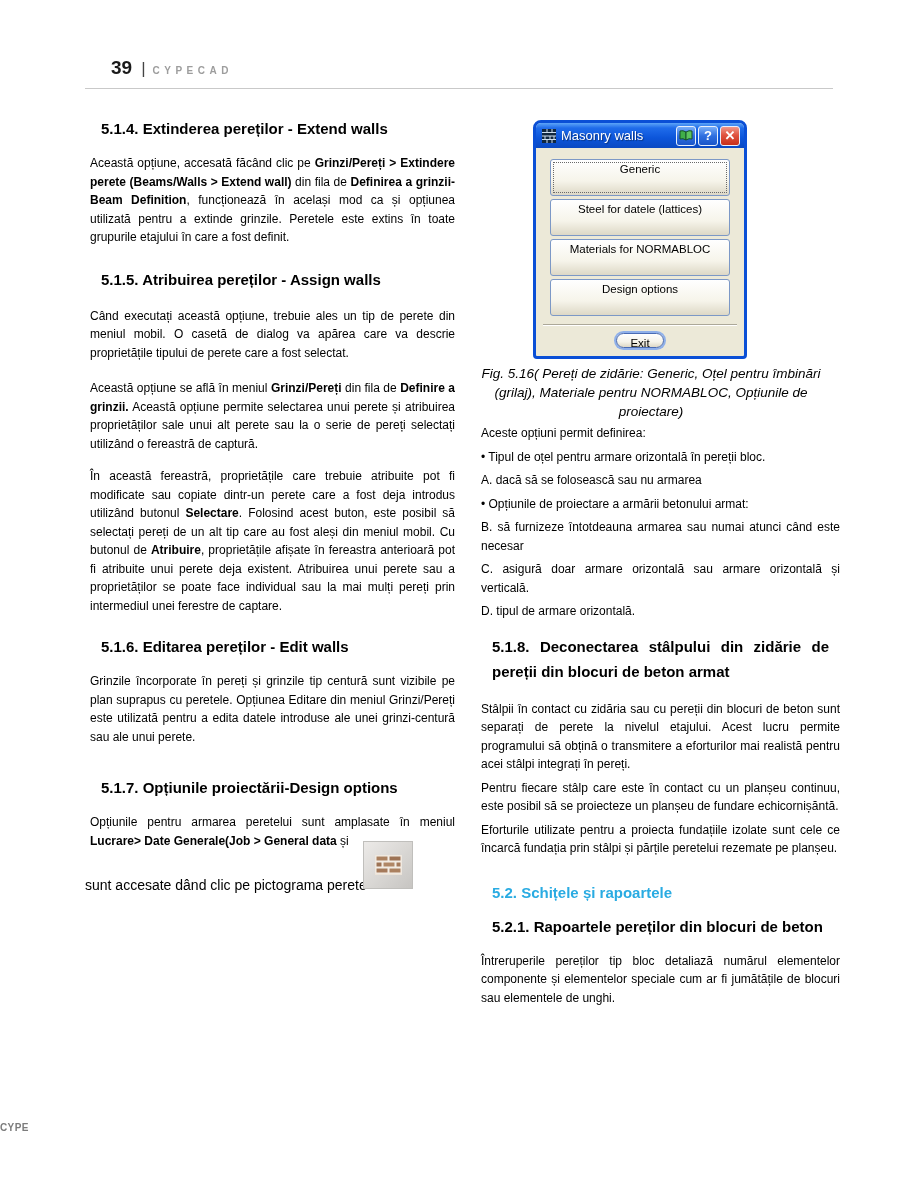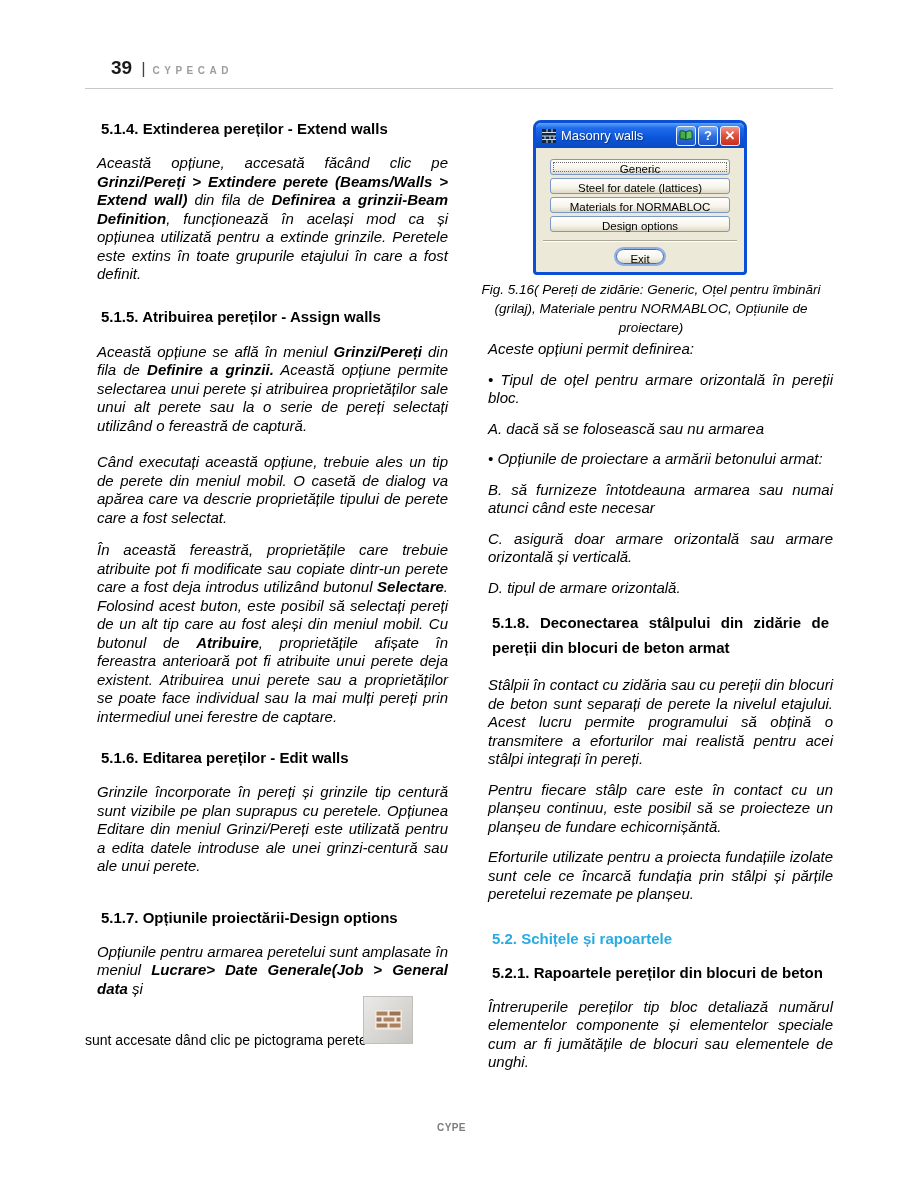--- a/index.html
+++ b/index.html
@@ -15,21 +15,21 @@
   .page-sep { font-size:17px; color:#444; margin:0 7px 0 9px; font-weight:400; }
   .page-brand { font-size:10px; letter-spacing:4.5px; color:#9d9d9d; font-weight:bold; }
   .header-rule { position:absolute; left:85px; top:88px; width:748px; height:1px; background:#c9c9c9; }
 
   
   .col-left  { position:absolute; left:85px;  top:118px; width:375px; }
   .col-right { position:absolute; left:476px; top:120px; width:369px; }
 
   .h { font-size:15px; font-weight:bold; line-height:18px; margin:16px; }
   .h-just { text-align:justify; line-height:25px; }
-  p.body { font-size:15px; line-height:18.5px; text-align:justify; margin:12px;font-style:italic; }
+  p.body { font-size:12px; line-height:18.5px; text-align:justify; margin:5px; }
   p.body b { font-weight:bold; }
   .accent { color:#29abe2; }
 
   
   .picto-row { position:relative; height:40px; margin-top:4px; }
   .picto-row .sentence { position:absolute; left:0; bottom:2px; font-size:14px; }
   .picto { position:absolute; left:278px; top:-14px; width:50px; height:48px;
            background:linear-gradient(135deg,#eceae8 0%,#d6d4d1 60%,#c7c5c2 100%);
            border:1px solid #c0bfbc; display:flex; align-items:center; justify-content:center; }
 
@@ -40,56 +40,56 @@
         background:linear-gradient(180deg,#5ca4f7 0%,#1f6ceb 20%,#0c55da 60%,#0a49c2 100%); }
   .xp-title-icon { width:17px; height:16px; margin:0 2px; flex:none; }
   .xp-title-text { flex:1; color:#fff; font-weight:normal; font-size:13px;
         text-shadow:1px 1px 1px #0a3580; white-space:nowrap; }
   .tb { width:20px; height:20px; border-radius:3px; border:1px solid #e8f0fc; margin-left:2px;
         display:flex; align-items:center; justify-content:center;
         color:#fff; font-weight:bold; font-size:13px; flex:none; cursor:default; }
   .tb-blue { background:linear-gradient(180deg,#79aef8 0%,#2f6fe0 50%,#1b55c8 100%); }
   .tb-red  { background:linear-gradient(180deg,#f0988a 0%,#e05340 45%,#c62f1a 100%); }
   .xp-body { padding:11px 0 8px; }
-  .xp-btn { display:block; width:180px; height:16px; margin:0 auto 3px; position:relative;
+  .xp-btn { display:block; width:180px; height:37px; margin:0 auto 3px; position:relative;
         background:linear-gradient(180deg,#ffffff 0%,#f6f4ea 60%,#ddd8c6 100%);
         border:1px solid #7c98c6; border-radius:3px;
         font-size:11.5px; text-align:center; line-height:19px; color:#000; cursor:default; }
   .xp-btn.focus { outline:1px dotted #6a6a6a; outline-offset:-4px; }
   .xp-sep { height:2px; border-top:1px solid #aca899; border-bottom:1px solid #fff; margin:8px 7px 0; }
   .xp-exit { display:block; width:48px; height:15px; margin:7px auto 0;
         background:linear-gradient(180deg,#ffffff 0%,#f6f4ea 60%,#ddd8c6 100%);
         border:1px solid #4a6cb4; border-radius:8px; box-shadow:0 0 0 2px #8fb0ea;
         font-size:11.5px; text-align:center; line-height:19px; cursor:default; }
 
   
   .fig-caption { width:350px; margin:5px 0 0 0; font-size:13.5px; font-style:italic;
         line-height:19px; text-align:center; }
 
   
-  .page-footer { position:absolute; left:0; right:16px; top:1122px; text-align:center;
+  .page-footer { position:absolute; left:0; right:16px; top:1122px; text-align:left;
         font-size:10px; font-weight:bold; color:#7c7c7c; letter-spacing:0.4px; }
 </style>
 </head>
 <body>
 
 <div class="page-header">
   <span class="page-num">39</span>
   <span class="page-sep">|</span>
   <span class="page-brand">CYPECAD</span>
 </div>
 <div class="header-rule"></div>
 
 <div class="col-left">
   <h3 class="h" style="margin-top:2px">5.1.4. Extinderea pereților - Extend walls</h3>
   <p class="body" style="margin-top:14px"><span>Această opțiune, accesată făcând clic pe </span><b>Grinzi/Pereți &gt; Extindere perete (Beams/Walls &gt; Extend wall)</b><span> din fila de </span><b>Definirea a grinzii-Beam Definition</b><span>, funcționează în același mod ca și opțiunea utilizată pentru a extinde grinzile. Peretele este extins în toate grupurile etajului în care a fost definit.</span></p>
 
   <h3 class="h" style="margin-top:24px">5.1.5. Atribuirea pereților - Assign walls</h3>
+  <p class="body" style="margin-top:18px">Când executați această opțiune, trebuie ales un tip de perete din meniul mobil. O casetă de dialog va apărea care va descrie proprietățile tipului de perete care a fost selectat.</p>
   <p class="body" style="margin-top:17px"><span>Această opțiune se află în meniul </span><b>Grinzi/Pereți</b><span> din fila de </span><b>Definire a grinzii.</b><span> Această opțiune permite selectarea unui perete și atribuirea proprietăților sale unui alt perete sau la o serie de pereți selectați utilizând o fereastră de captură.</span></p>
-  <p class="body" style="margin-top:18px">Când executați această opțiune, trebuie ales un tip de perete din meniul mobil. O casetă de dialog va apărea care va descrie proprietățile tipului de perete care a fost selectat.</p>
   <p class="body" style="margin-top:14px"><span>În această fereastră, proprietățile care trebuie atribuite pot fi modificate sau copiate dintr-un perete care a fost deja introdus utilizând butonul </span><b>Selectare</b><span>. Folosind acest buton, este posibil să selectați pereți de un alt tip care au fost aleși din meniul mobil. Cu butonul de </span><b>Atribuire</b><span>, proprietățile afișate în fereastra anterioară pot fi atribuite unui perete deja existent. Atribuirea unui perete sau a proprietăților se poate face individual sau la mai mulți pereți  prin intermediul unei ferestre de captare.</span></p>
 
   <h3 class="h" style="margin-top:23px">5.1.6. Editarea pereților - Edit walls</h3>
   <p class="body" style="margin-top:1px">Grinzile încorporate în pereți și grinzile tip centură sunt vizibile pe plan suprapus cu peretele. Opțiunea Editare din meniul Grinzi/Pereți este utilizată pentru a edita datele introduse ale unei grinzi-centură sau ale unui perete.</p>
 
   <h3 class="h" style="margin-top:33px">5.1.7. Opțiunile proiectării-Design options</h3>
   <p class="body" style="margin-top:3px"><span>Opțiunile pentru armarea peretelui sunt amplasate în meniul </span><b>Lucrare&gt; Date Generale(Job &gt; General data</b><span> și</span></p>
 
   <div class="picto-row">
     <span class="sentence">sunt accesate dând clic pe pictograma perete</span>

